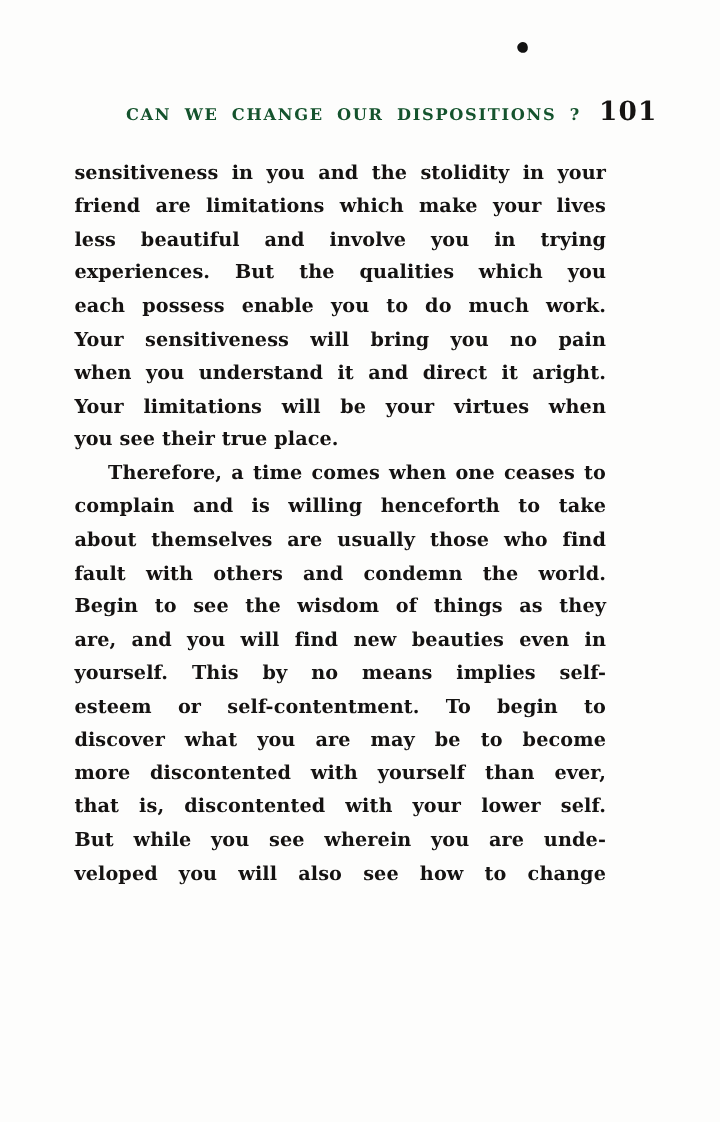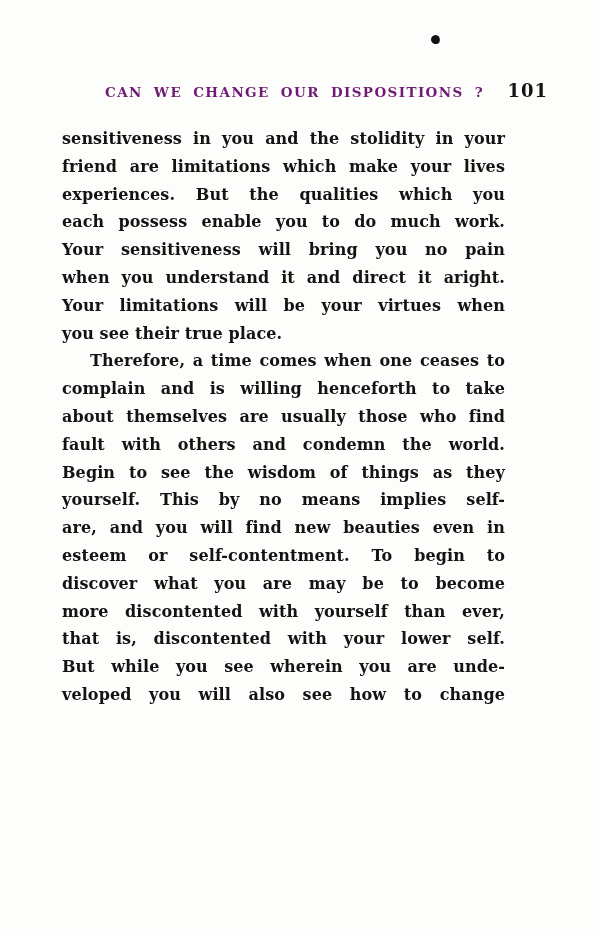--- a/index.html
+++ b/index.html
@@ -35,24 +35,24 @@
     margin-left: 62px;
     width: 443px;
     box-sizing: content-box;
   }
   .header-title {
     font-size: 13.5px;
     font-weight: 700;
     letter-spacing: 1.4px;
     word-spacing: 5px;
     white-space: nowrap;
-    color: #701a75;
+    color: #14532d;
   }
   .page-number {
-    font-size: 18px;
+    font-size: 22px;
     font-weight: 700;
     letter-spacing: 1px;
   }
   .text-block {
     margin: 24px 0 0 62px;
     width: 443px;
   }
   .paragraph {
     margin: 0;
     padding: 0;
@@ -86,36 +86,37 @@
   <div class="running-header">
     <span class="header-title">CAN WE CHANGE OUR DISPOSITIONS ?</span>
     <span class="page-number">101</span>
   </div>
 
   <div class="text-block">
 
     <p class="paragraph">
       <span class="line">sensitiveness in you and the stolidity in your</span>
       <span class="line">friend are limitations which make your lives</span>
+      <span class="line">less beautiful and involve you in trying</span>
       <span class="line">experiences. But the qualities which you</span>
       <span class="line">each possess enable you to do much work.</span>
       <span class="line">Your sensitiveness will bring you no pain</span>
       <span class="line">when you understand it and direct it aright.</span>
       <span class="line">Your limitations will be your virtues when</span>
       <span class="line last-line">you see their true place.</span>
     </p>
 
     <p class="paragraph">
       <span class="line first-indent">Therefore, a time comes when one ceases to</span>
       <span class="line">complain and is willing henceforth to take</span>
       <span class="line">about themselves are usually those who find</span>
       <span class="line">fault with others and condemn the world.</span>
       <span class="line">Begin to see the wisdom of things as they</span>
+      <span class="line">are, and you will find new beauties even in</span>
       <span class="line">yourself. This by no means implies self-</span>
-      <span class="line">are, and you will find new beauties even in</span>
       <span class="line">esteem or self-contentment. To begin to</span>
       <span class="line">discover what you are may be to become</span>
       <span class="line">more discontented with yourself than ever,</span>
       <span class="line">that is, discontented with your lower self.</span>
       <span class="line">But while you see wherein you are unde-</span>
       <span class="line">veloped you will also see how to change</span>
     </p>
 
   </div>
 </div>

